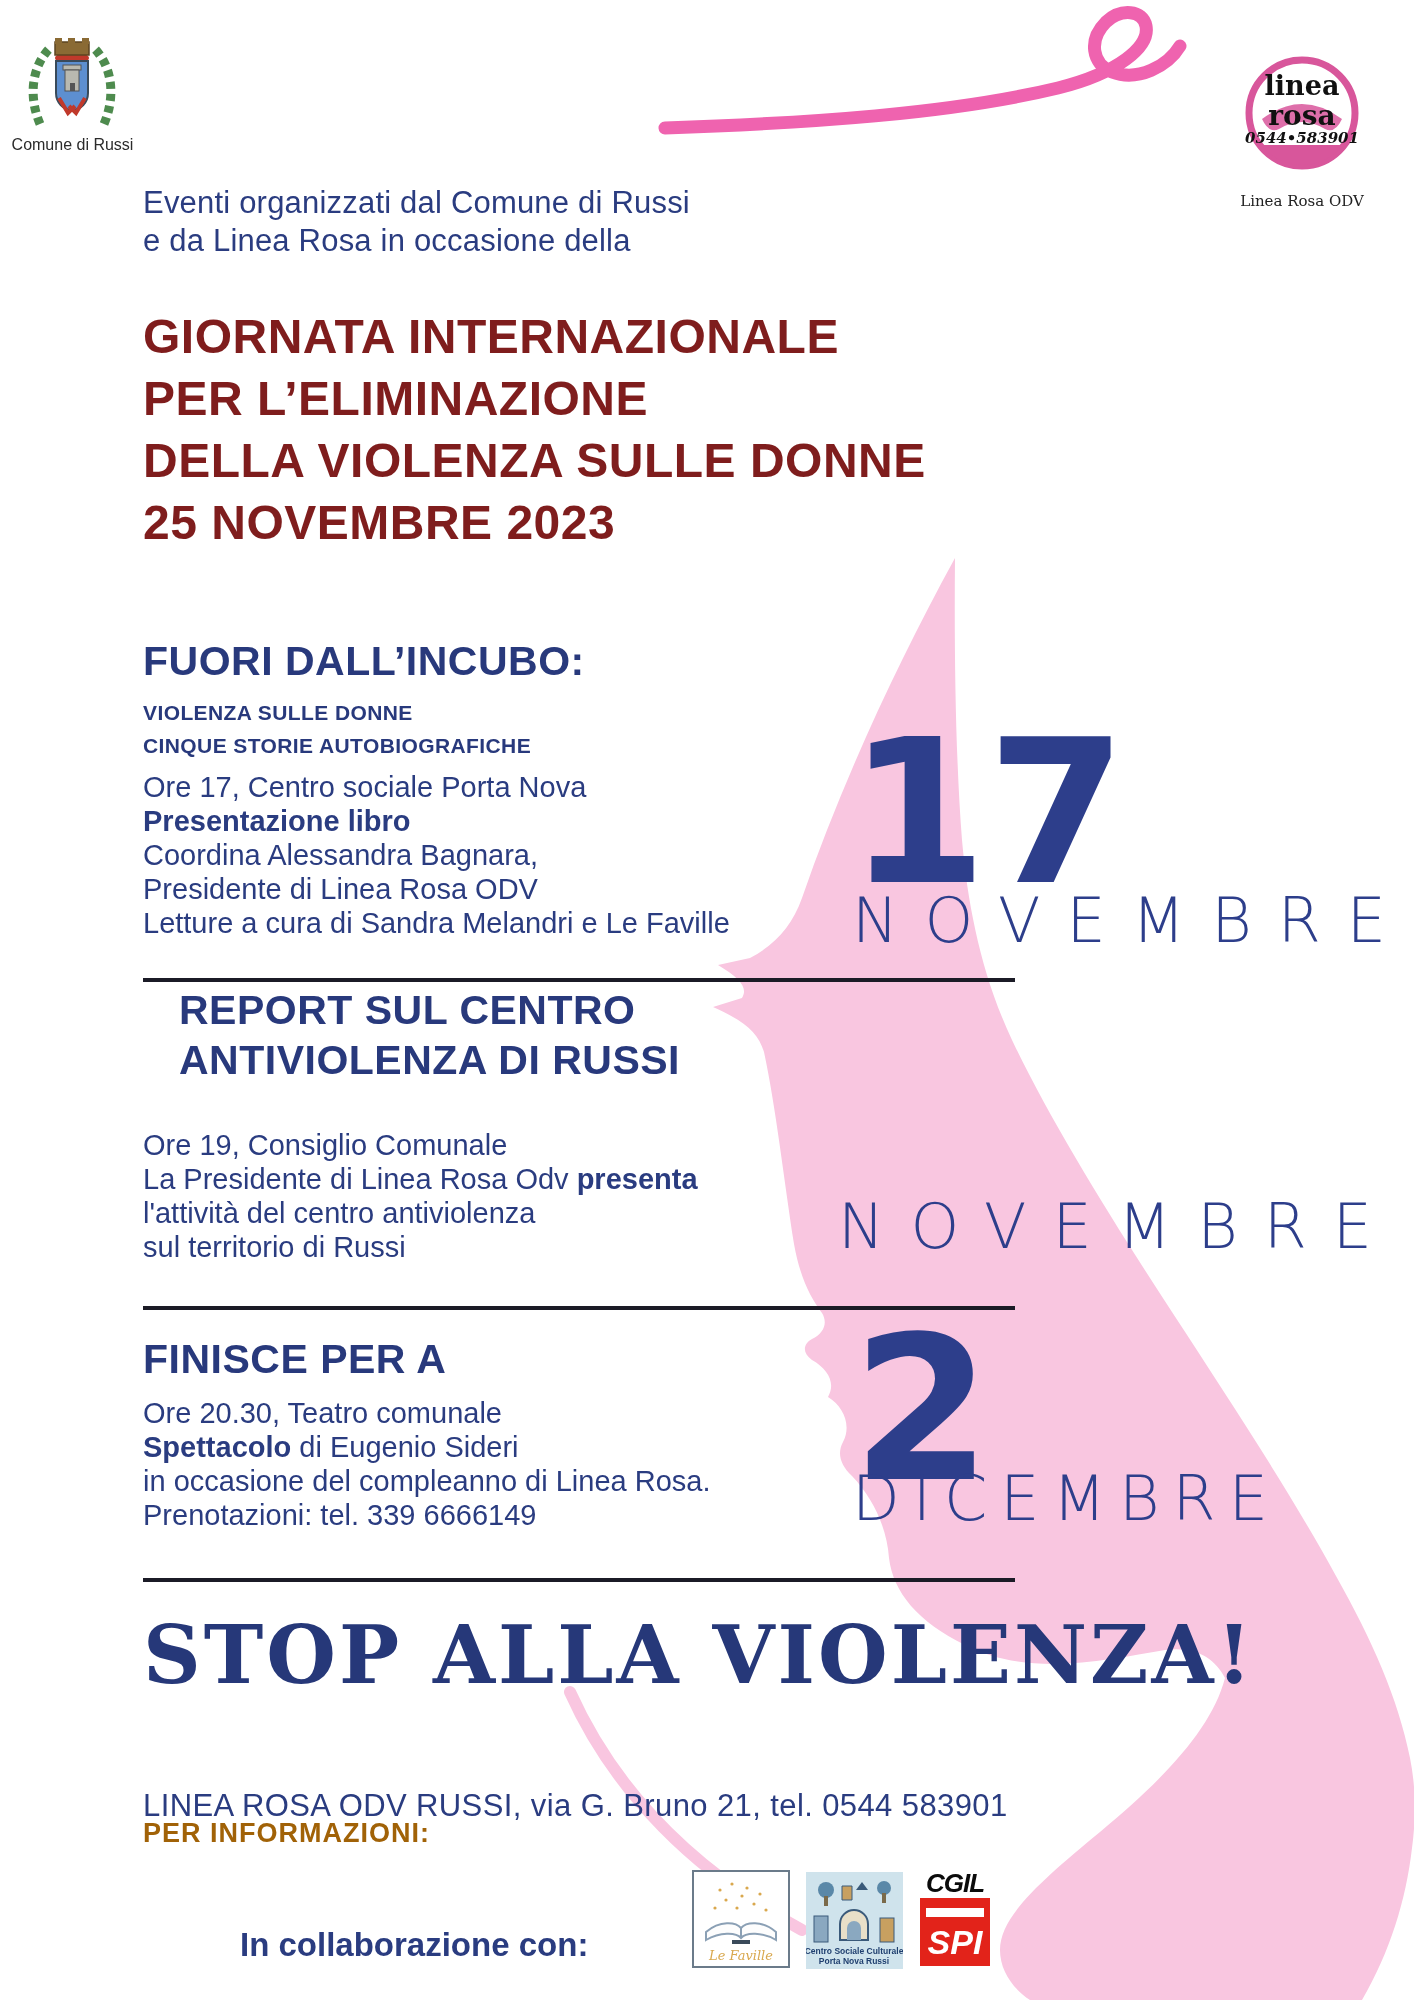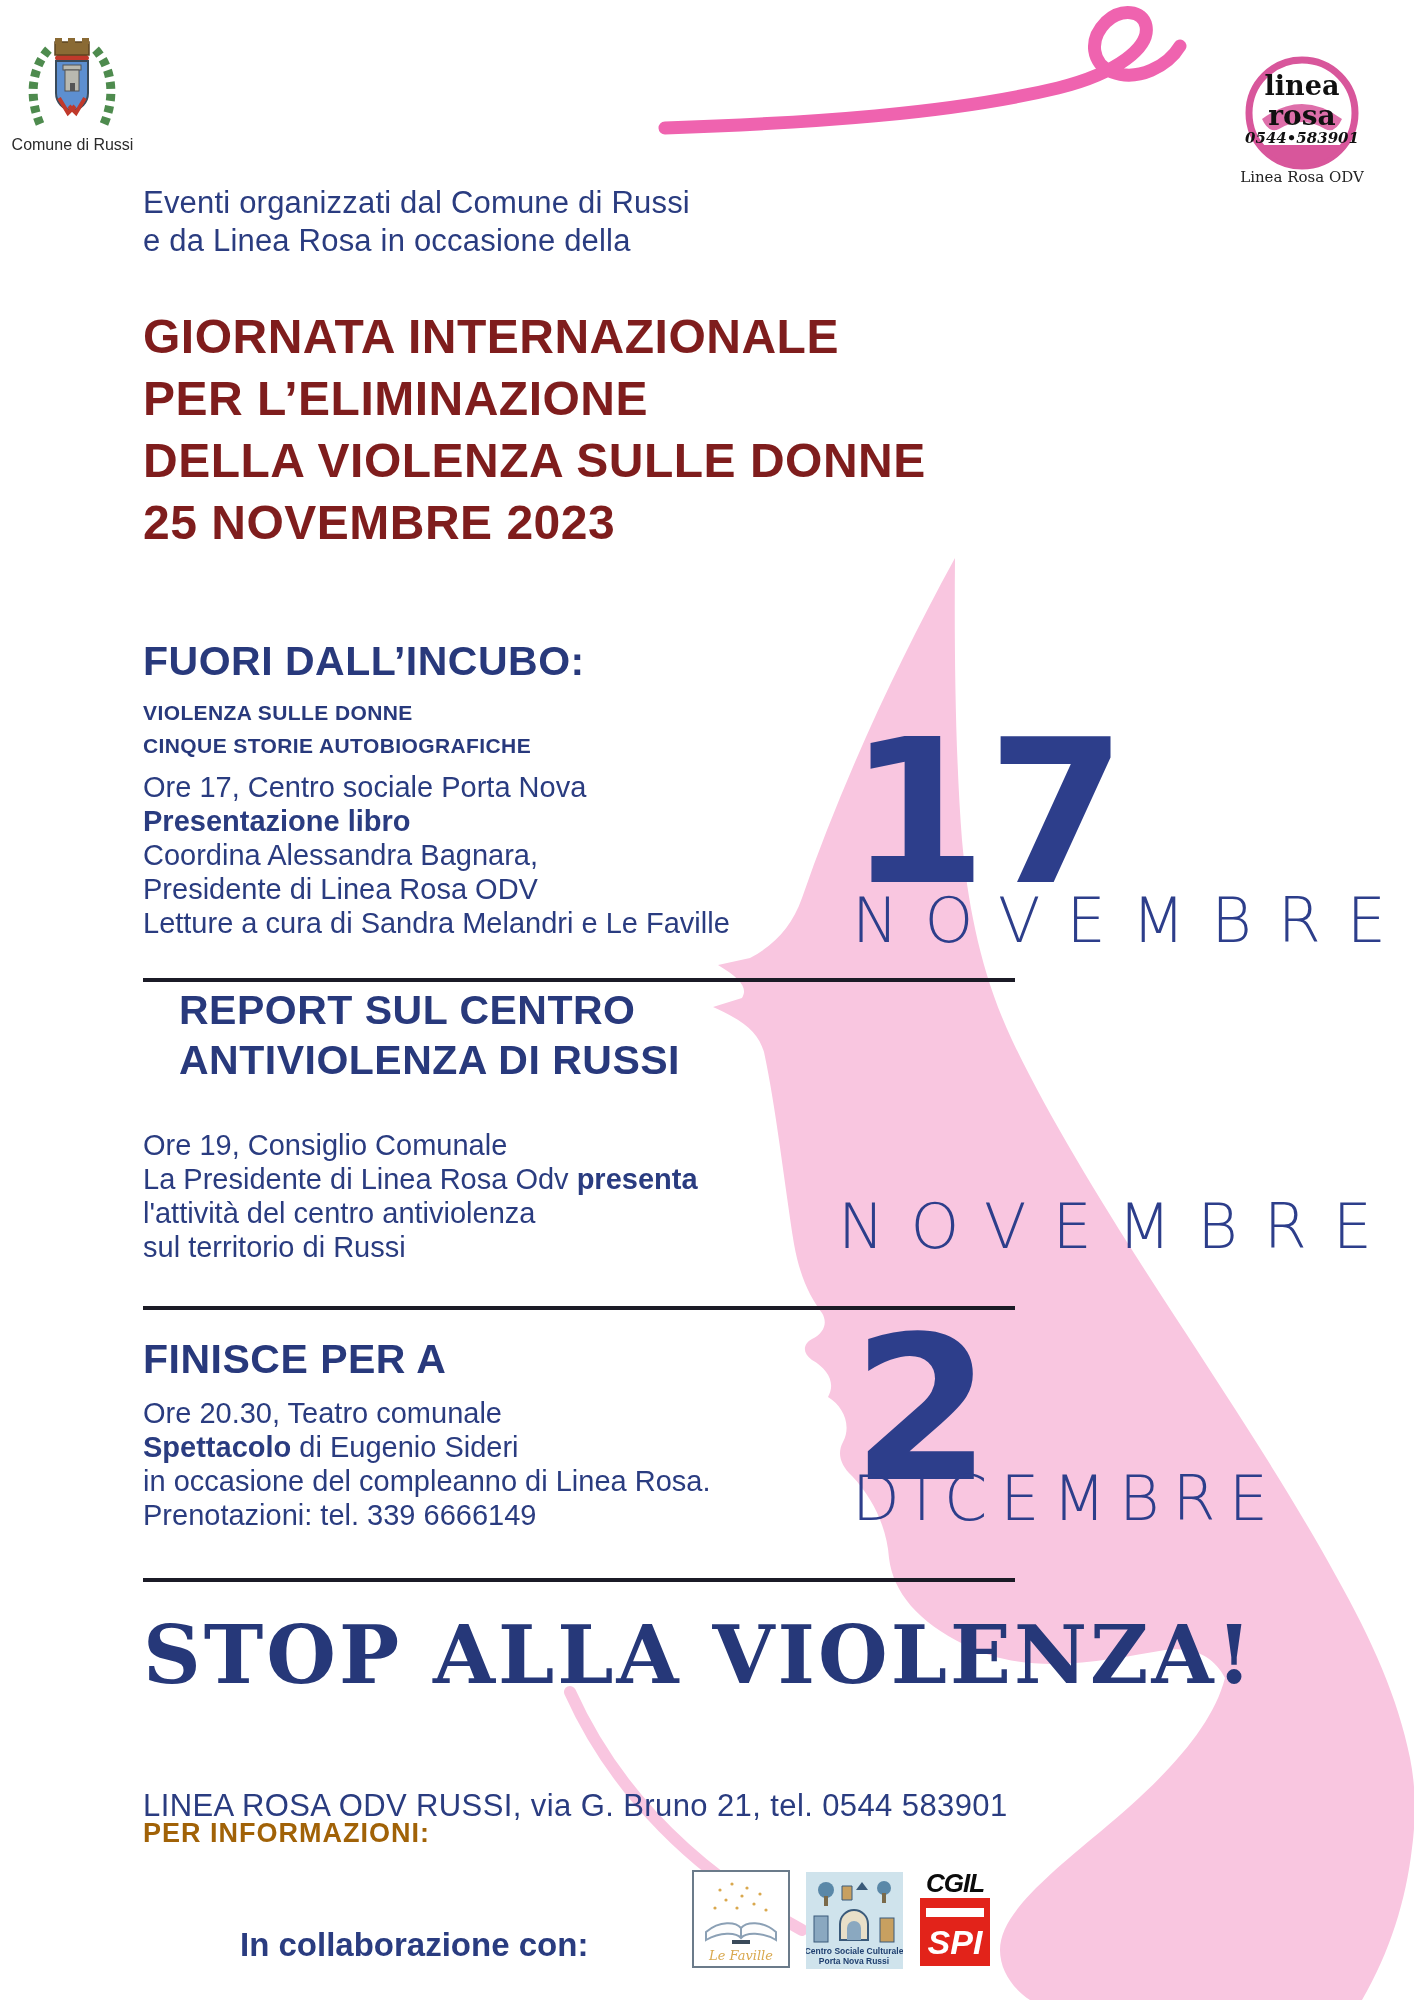--- a/index.html
+++ b/index.html
@@ -6,21 +6,21 @@
   .page{position:relative;width:1414px;height:2000px;background:#ffffff;overflow:hidden;
         font-family:"Liberation Sans",sans-serif;}
   .abs{position:absolute;}
   .bg-art{position:absolute;left:0;top:0;width:1414px;height:2000px;z-index:0;}
   .z{z-index:2;}
   
   .crest{left:26px;top:34px;width:92px;height:100px;}
   .crest-label{left:0px;top:136px;width:145px;text-align:center;font-size:16px;color:#2b2b2b;}
   .intro{left:143px;top:184px;font-size:31px;line-height:38px;color:#2A3C80;letter-spacing:.2px;}
   .lr-logo{left:1242px;top:48px;width:120px;height:130px;}
-  .lr-caption{left:1232px;top:168px;width:140px;text-align:center;font-size:15px;
+  .lr-caption{left:1232px;top:192px;width:140px;text-align:center;font-size:15px;
               font-family:"DejaVu Serif",serif;color:#222;}
   
   .title{left:143px;top:306px;font-size:48px;line-height:62px;font-weight:700;
          color:#7f1d1d;letter-spacing:.5px;}
   
   .ev-heading{left:143px;font-size:41px;font-weight:700;color:#28397C;letter-spacing:.5px;line-height:50px;}
   .ev-sub{left:143px;font-size:21px;font-weight:700;color:#28397C;line-height:33px;letter-spacing:.4px;}
   .ev-body{left:143px;font-size:29px;color:#2A3C80;}
   .bline{line-height:34px;}
   .bline .b{font-weight:700;}

